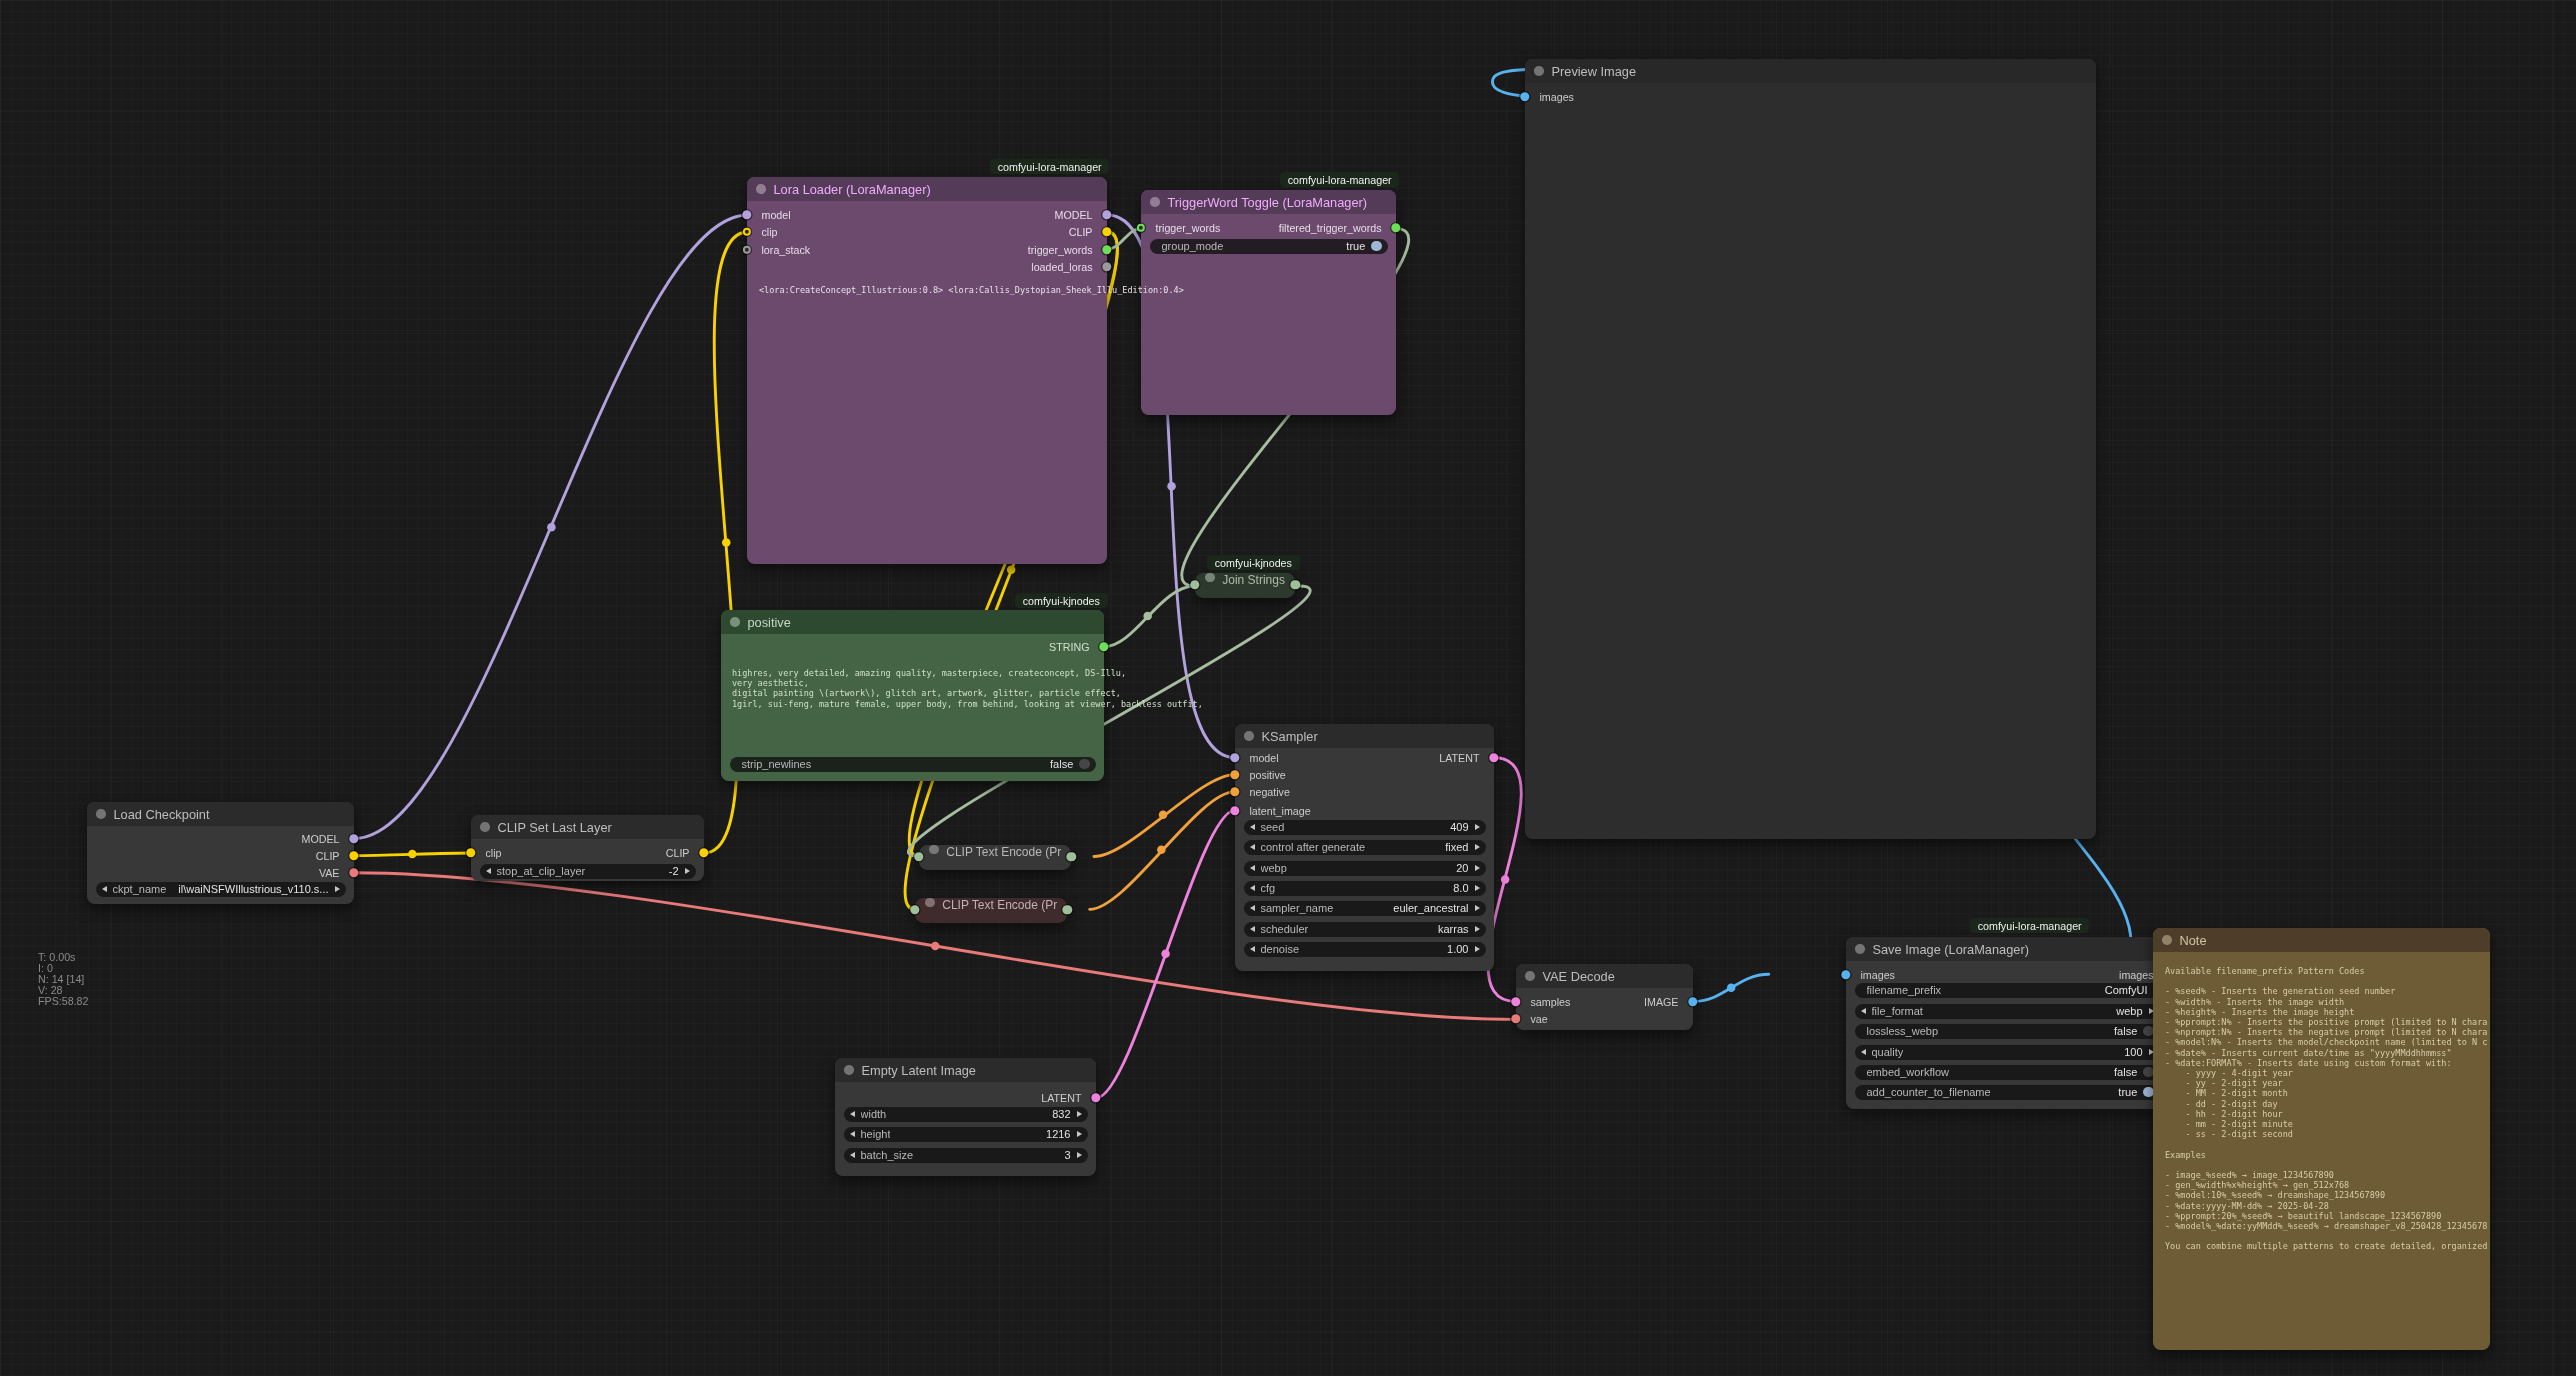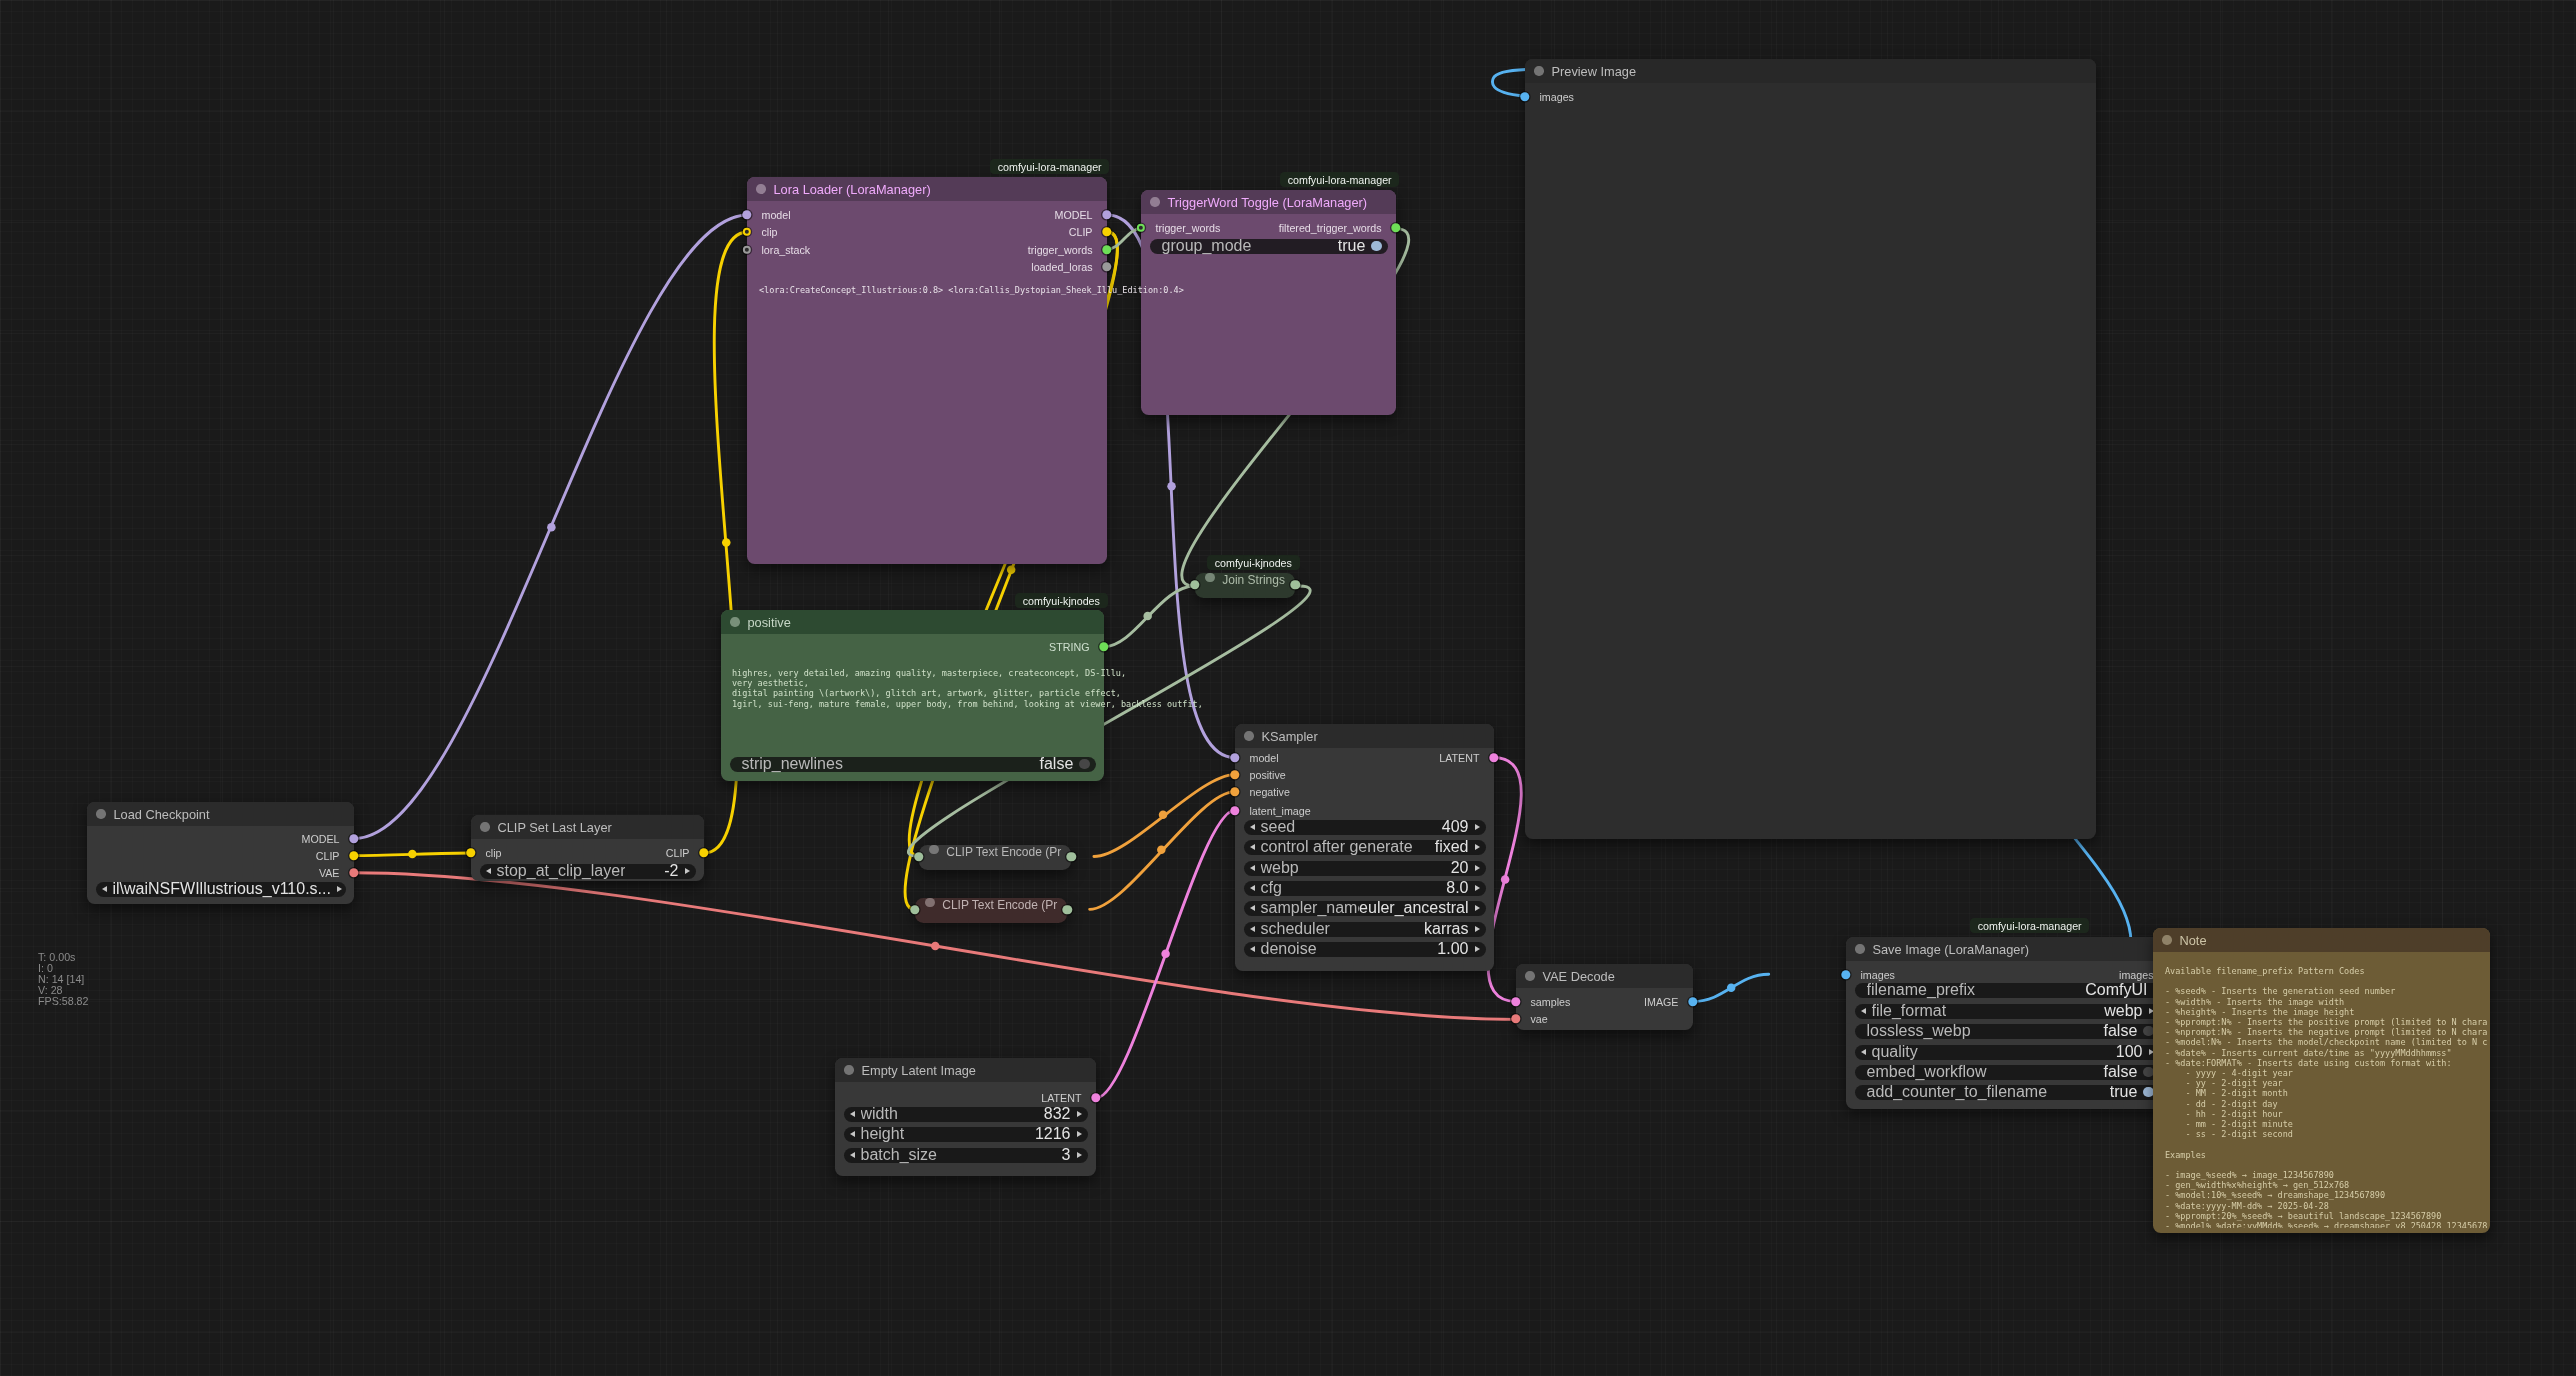--- a/index.html
+++ b/index.html
@@ -35,21 +35,21 @@
   .green .tt{color:#c6d6c6;}
   .notebody .tt{color:#cdc4a7;}
   .pin{position:absolute;width:9.4px;height:9.4px;border-radius:50%;
        transform:translate(-50%,-50%);box-shadow:0 0 0 1.3px rgba(0,0,0,.5);z-index:3;}
   .pin.ring{width:4.3px;height:4.3px;background:#2a2a2a !important;border-style:solid;border-width:2.6px;}
   .lab{position:absolute;transform:translateY(-50%);font-size:10.7px;color:#cdcdcd;white-space:nowrap;}
   .purple .lab{color:#e6dce6;}
   .green .lab{color:#cfe0cf;}
   .lab.in{left:14.5px;} .lab.out{right:14.5px;}
   .wg{position:absolute;left:8.5px;right:8.5px;height:14.5px;border-radius:7.7px;background:rgba(18,18,18,.82);
-      display:flex;align-items:center;font-size:16px;color:#b9b9b9;padding:0 6px;box-sizing:border-box;}
+      display:flex;align-items:center;font-size:11px;color:#b9b9b9;padding:0 6px;box-sizing:border-box;}
   .wa-l{width:0;height:0;border-top:3.4px solid transparent;border-bottom:3.4px solid transparent;
         border-right:5.1px solid #c6c6c6;flex:0 0 auto;}
   .wa-r{width:0;height:0;border-top:3.4px solid transparent;border-bottom:3.4px solid transparent;
         border-left:5.1px solid #c6c6c6;flex:0 0 auto;}
   .wl{margin-left:6px;white-space:nowrap;overflow:hidden;}
   .wv{margin-left:auto;margin-right:6px;color:#e3e3e3;white-space:nowrap;}
   .tg{width:10.2px;height:10.2px;border-radius:50%;flex:0 0 auto;}
   .tg.on{background:#9db8d6;} .tg.off{background:#464646;}
   .badge{position:absolute;z-index:4;background:#1c271c;color:#eef2ee;font-size:10.7px;
          padding:1.7px 7.7px;border-radius:4.3px;white-space:nowrap;}
@@ -369,21 +369,21 @@
 
   <div class="n prev" style="left:1525px;top:59px;width:571px;height:780px">
     <div class="tb">
       <span class="cd"></span>
       <span class="tt">Preview Image</span>
     </div>
     <span class="pin" style="left:0;top:38px;background:#57b2f0"></span>
     <span class="lab in" style="top:38px">images</span>
   </div>
 
-  <div class="n notebody" style="left:2153px;top:928px;width:337px;height:305px">
+  <div class="n notebody" style="left:2153px;top:928px;width:337px;height:422px">
     <div class="tb">
       <span class="cd"></span>
       <span class="tt">Note</span>
     </div>
     <div class="mono" style="position:absolute;left:12px;top:38px;right:1.7px;bottom:5.1px;color:#d6cda8;overflow:hidden">Available filename_prefix Pattern Codes
 
 - %seed% - Inserts the generation seed number
 - %width% - Inserts the image width
 - %height% - Inserts the image height
 - %pprompt:N% - Inserts the positive prompt (limited to N characters)

